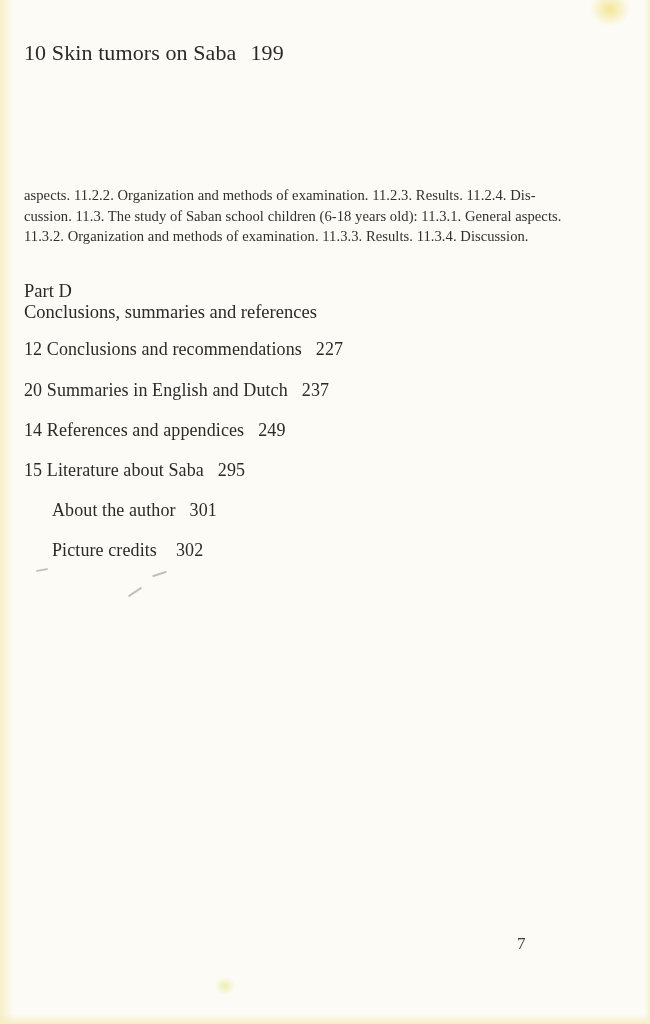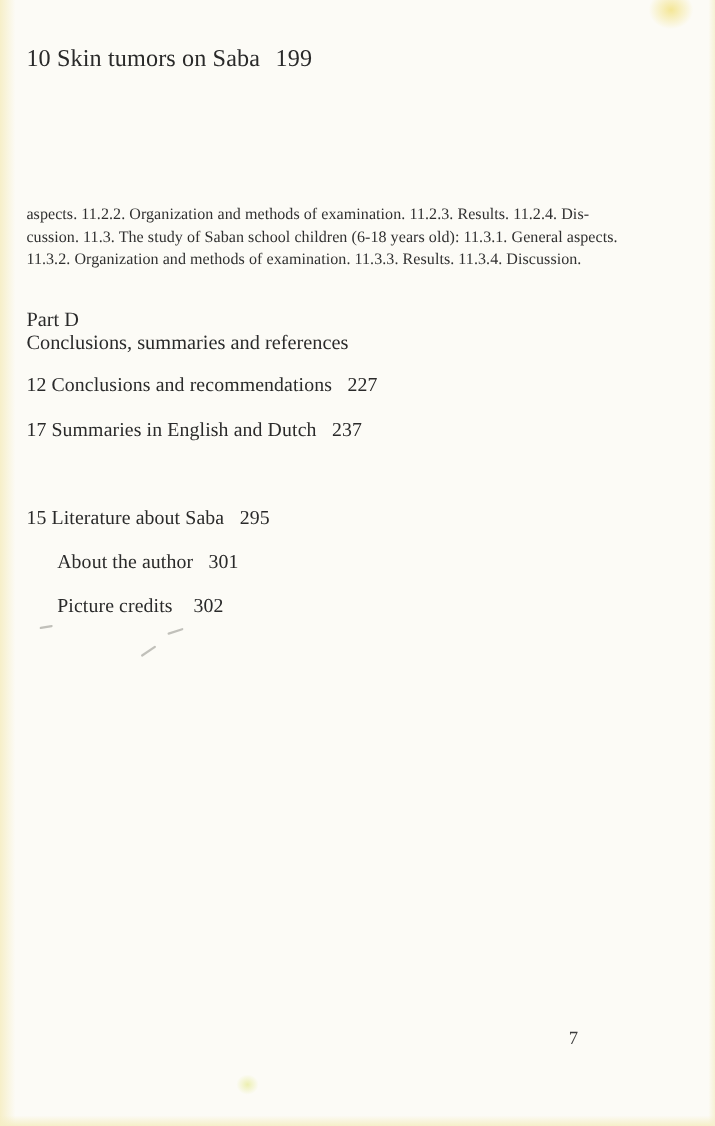--- a/index.html
+++ b/index.html
@@ -131,21 +131,24 @@
 
   <div class="part-heading">
     <div>Part D</div>
     <div>Conclusions, summaries and references</div>
   </div>
 
   <div class="toc-entry indent-0" style="top:339px;">
     <span>12 Conclusions and recommendations</span><span class="pagenum">227</span>
   </div>
   <div class="toc-entry indent-0" style="top:380px;">
-    <span>17 Summaries in English and Dutch</span><span class="pagenum">237</span>
+    <span>20 Summaries in English and Dutch</span><span class="pagenum">237</span>
+  </div>
+  <div class="toc-entry indent-0" style="top:420px;">
+    <span>14 References and appendices</span><span class="pagenum">249</span>
   </div>
   <div class="toc-entry indent-0" style="top:460px;">
     <span>15 Literature about Saba</span><span class="pagenum">295</span>
   </div>
   <div class="toc-entry indent-1" style="top:500px;">
     <span>About the author</span><span class="pagenum">301</span>
   </div>
   <div class="toc-entry indent-1" style="top:540px;">
     <span>Picture credits</span><span class="pagenum" style="margin-left:19px;">302</span>
   </div>

